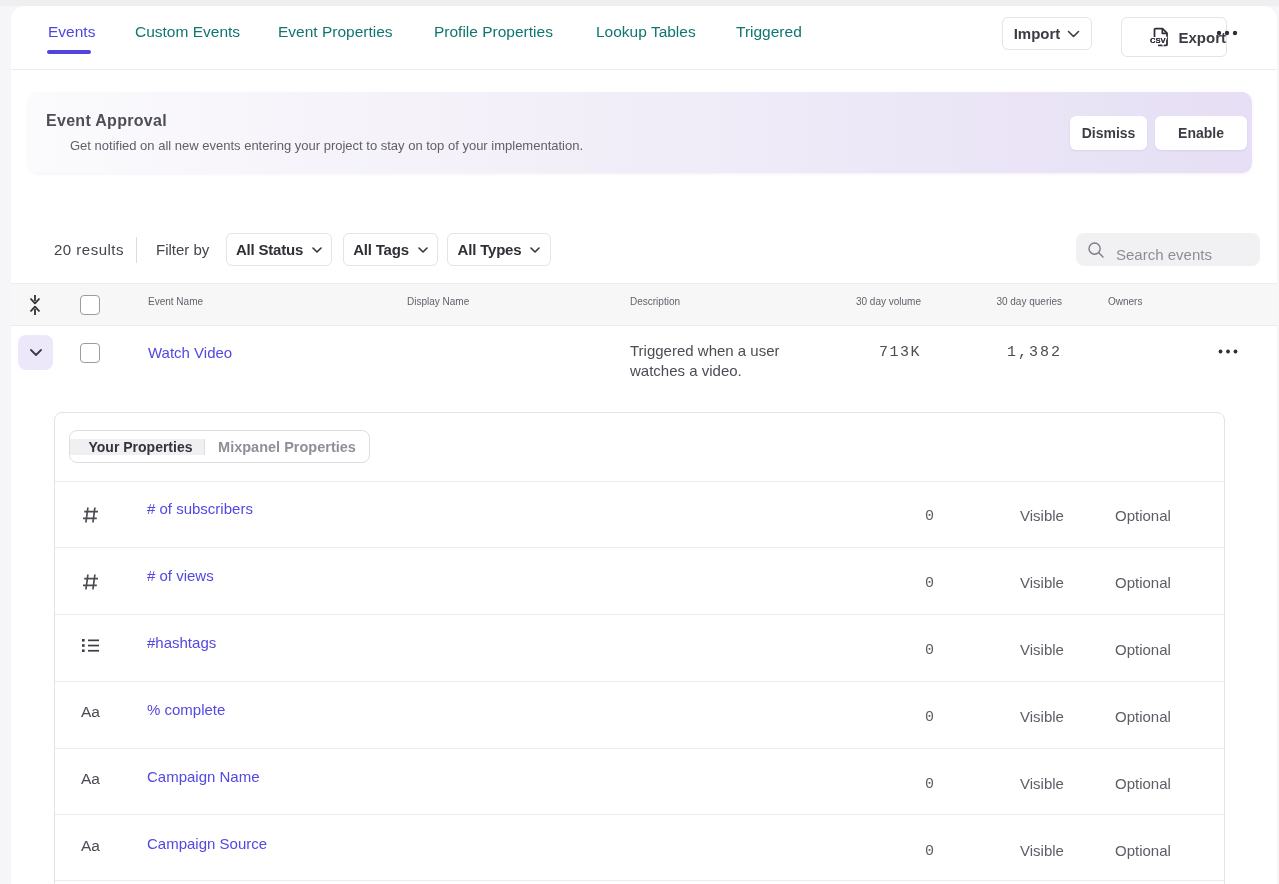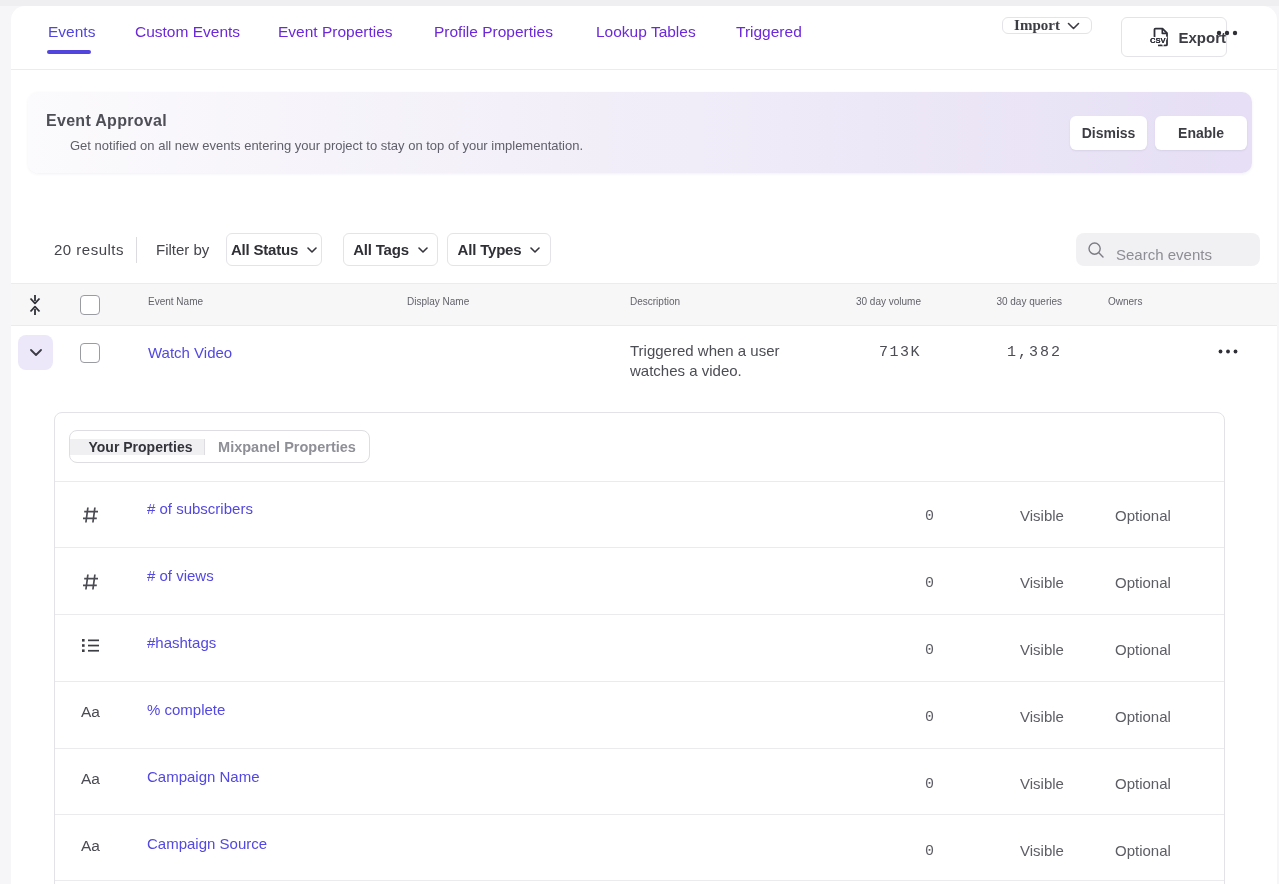--- a/index.html
+++ b/index.html
@@ -2,25 +2,25 @@
 <html><head>
 <meta charset="utf-8">
 <style>
   * { margin:0; padding:0; box-sizing:border-box; }
   html,body { width:1279px; height:884px; overflow:hidden; }
   body { background:#f6f5f7; font-family:"Liberation Sans", sans-serif; position:relative; }
   .abs { position:absolute; }
   .card { left:11px; top:6px; width:1266px; height:878px; background:#fff; border-radius:14px 14px 0 0; }
   
   .tabline { left:11px; top:69px; width:1266px; height:1px; background:#ececef; }
-  .tab { top:23px; font-size:15.5px; color:#6d28d9; white-space:nowrap; }
+  .tab { top:23px; font-size:15.5px; color:#0f766e; white-space:nowrap; }
   .tab.active { color:#5145dd; }
   .underline { left:47px; top:50px; width:44px; height:4px; border-radius:2px; background:#5145dd; }
   .btn { background:#fff; border:1px solid #e4e4e8; border-radius:6px; display:flex; align-items:center; justify-content:center; color:#3c3c44; font-size:15px; font-weight:bold; }
-  .impbtn { left:1002px; top:17px; width:90px; height:17px; gap:7px;font-family:Liberation Serif, serif; }
+  .impbtn { left:1002px; top:17px; width:90px; height:33px; gap:7px; }
   .expbtn { left:1121px; top:17px; width:106px; height:40px; gap:8px;justify-content:flex-end; }
   
   .banner { left:28px; top:92px; width:1224px; height:81px; border-radius:10px;
     background:linear-gradient(90deg, #fbfafc 0%, #f0ecf8 55%, #e6dff5 100%);
     box-shadow:0 1px 3px rgba(80,70,120,0.08); }
   .bannertitle { left:46px; top:112px; font-size:16px; letter-spacing:0.3px; font-weight:bold; color:#4e4e57; }
   .bannersub { left:46px; top:138px; font-size:13px; color:#60606a;margin-left:24px; }
   .bbtn { background:#fff; border-radius:6px; display:flex; align-items:center; justify-content:center; font-size:14px; font-weight:bold; color:#3c3c44; box-shadow:0 1px 2px rgba(80,70,120,0.10); }
   
   .f15 { font-size:15px; color:#44444c; }
@@ -80,21 +80,21 @@
 
   <div class="abs banner"></div>
   <div class="abs bannertitle">Event Approval</div>
   <div class="abs bannersub">Get notified on all new events entering your project to stay on top of your implementation.</div>
   <div class="abs bbtn" style="left:1070px; top:116px; width:77px; height:34px;">Dismiss</div>
   <div class="abs bbtn" style="left:1155px; top:116px; width:92px; height:34px;">Enable</div>
 
   <div class="abs f15" style="left:54px; top:241px; letter-spacing:0.5px;">20 results</div>
   <div class="abs" style="left:136px; top:237px; width:1px; height:26px; background:#dcdce0;"></div>
   <div class="abs f15" style="left:156px; top:241px;">Filter by</div>
-  <div class="abs fdrop" style="left:226px; width:96px;">All Status
+  <div class="abs fdrop" style="left:226px; width:106px;">All Status
     <svg width="10" height="6" viewBox="0 0 10 6">
       <path d="M1 1 L5 5 L9 1" fill="none" stroke="#35353d" stroke-width="1.6" stroke-linecap="round" stroke-linejoin="round"></path>
     </svg>
   </div>
   <div class="abs fdrop" style="left:343px; width:95px;">All Tags
     <svg width="10" height="6" viewBox="0 0 10 6">
       <path d="M1 1 L5 5 L9 1" fill="none" stroke="#35353d" stroke-width="1.6" stroke-linecap="round" stroke-linejoin="round"></path>
     </svg>
   </div>
   <div class="abs fdrop" style="left:447px; width:104px;">All Types

